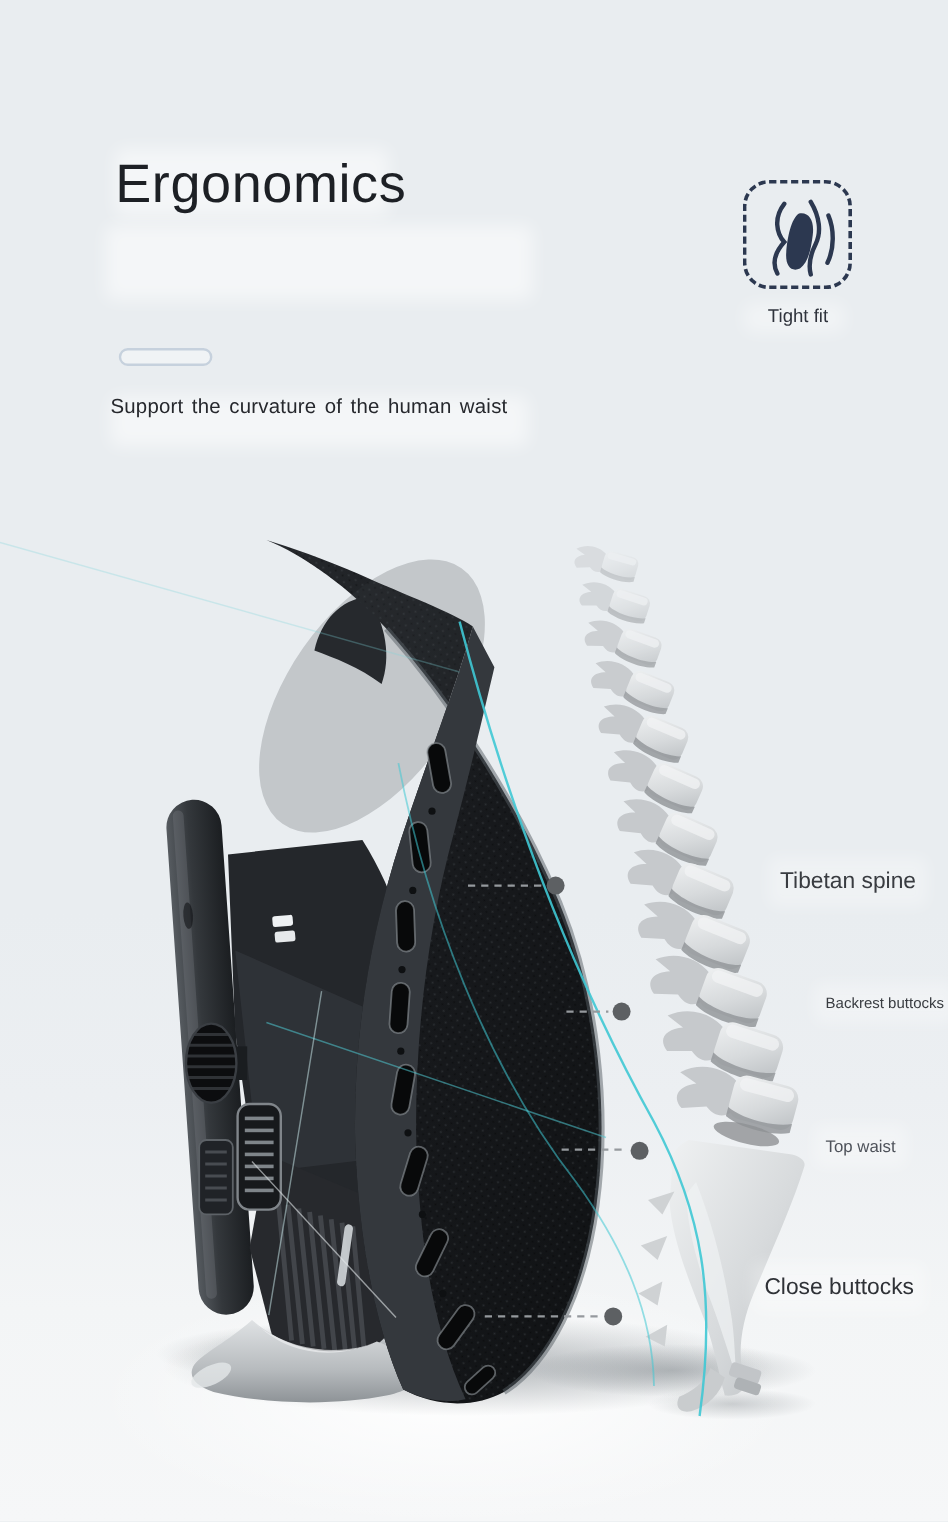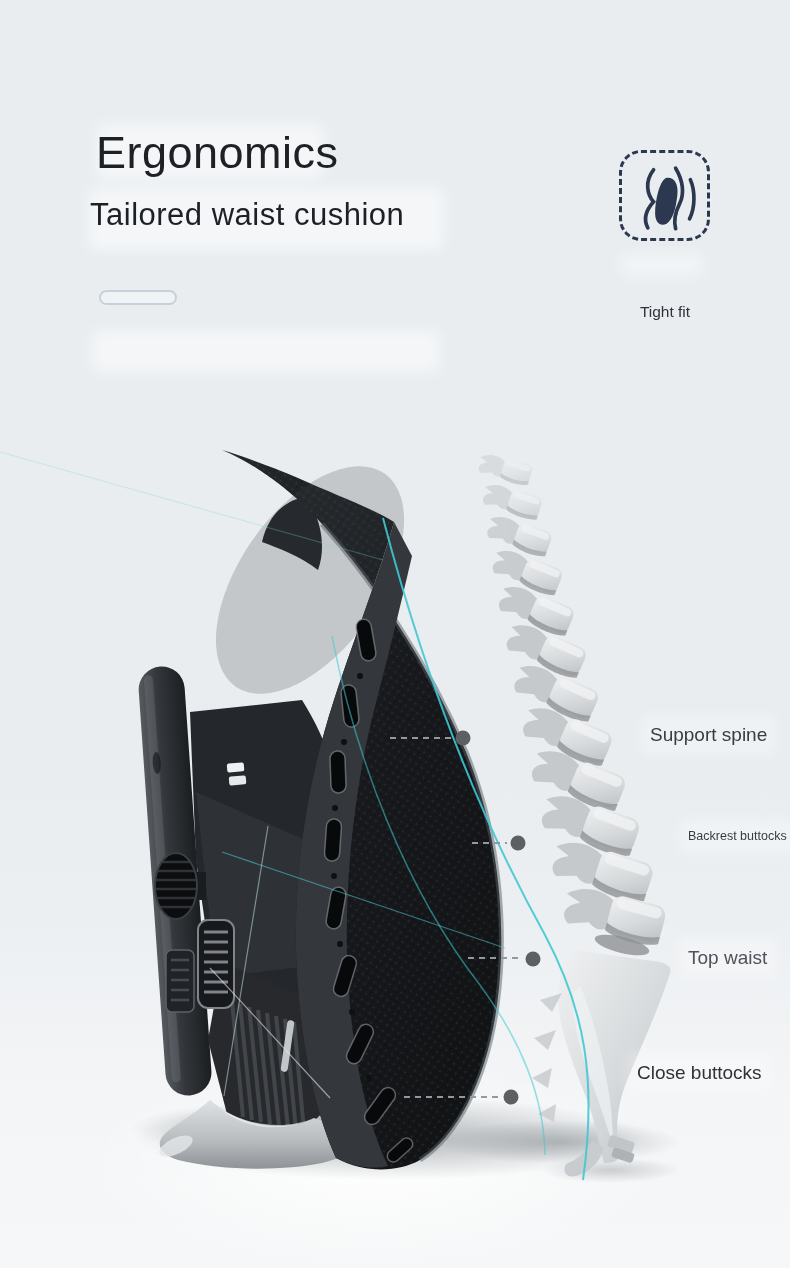--- a/index.html
+++ b/index.html
@@ -12,54 +12,54 @@
   }
   .band{position:absolute;background:rgba(255,255,255,.52);filter:blur(7px);border-radius:6px;z-index:1;}
   .txt{position:absolute;z-index:3;color:#1d2025;}
   .title{left:96px;top:127px;font-size:45px;letter-spacing:.5px;}
   .subtitle{left:90px;top:197px;font-size:31px;letter-spacing:.5px;}
   .tagline{left:92px;top:329px;font-size:17px;word-spacing:2px;letter-spacing:.2px;color:#26282d;}
   .pill{position:absolute;left:99px;top:290px;width:74px;height:11px;border:2px solid #c6d1dd;
         border-radius:8px;background:rgba(255,255,255,.35);z-index:3;}
   .fit-badge{position:absolute;left:619px;top:150px;width:85px;height:85px;border:3px dashed #2c3850;
         border-radius:22px;z-index:3;display:flex;align-items:center;justify-content:center;}
-  .fit-label{left:620px;top:255px;width:90px;text-align:center;font-size:15.5px;color:#2f333c;z-index:3;margin-top:48px;}
+  .fit-label{left:620px;top:255px;width:90px;text-align:center;font-size:15.5px;color:#2f333c;z-index:3;}
   .callout{position:absolute;z-index:4;color:#393c41;white-space:nowrap;
         background:rgba(255,255,255,.30);box-shadow:0 0 12px 10px rgba(255,255,255,.30);border-radius:2px;}
   .co-1{left:650px;top:724px;font-size:19px;}
   .co-2{left:688px;top:829px;font-size:12.5px;}
-  .co-3{left:688px;top:947px;font-size:19px;color:#4e525a;}
+  .co-3{left:688px;top:947px;font-size:14px;color:#4e525a;}
   .co-4{left:637px;top:1062px;font-size:19px;color:#2f3237;}
   .art{position:absolute;left:0;top:0;z-index:2;}
 </style>
 </head>
 <body>
 
 <div class="canvas">
 
   <div class="band" style="left:96px;top:124px;width:228px;height:56px;"></div>
   <div class="band" style="left:88px;top:188px;width:356px;height:62px;"></div>
   <div class="band" style="left:92px;top:330px;width:348px;height:42px;"></div>
   <div class="band" style="left:620px;top:253px;width:84px;height:24px;background:rgba(255,255,255,.4);"></div>
 
   <div class="txt title">Ergonomics</div>
-  <div class="txt subtitle">Tailored waist cushion</div>
   <div class="pill"></div>
+  <div class="txt tagline">Support the curvature of the human waist</div>
 
   <div class="fit-badge">
     <svg width="72" height="72" viewBox="0 0 88 88">
       <path d="M30,12 C19,26 22,42 30,51 C21,61 17,72 23,83" fill="none" stroke="#2c3850" stroke-width="4.5" stroke-linecap="round"></path>
       <path d="M45,22 C55,20 61,29 59,44 C57,60 54,72 46,78 C37,82 31,75 32,62 C33,47 37,27 45,22 Z" fill="#2c3850"></path>
       <path d="M57,10 C66,25 68,41 62,53 C57,63 54,73 57,84" fill="none" stroke="#2c3850" stroke-width="4.5" stroke-linecap="round"></path>
       <path d="M75,24 C81,38 81,58 74,72" fill="none" stroke="#2c3850" stroke-width="4.5" stroke-linecap="round"></path>
     </svg>
   </div>
   <div class="txt fit-label">Tight fit</div>
 
-  <div class="callout co-1">Support spine</div>
+  <div class="callout co-1">Tibetan spine</div>
   <div class="callout co-2">Backrest buttocks</div>
   <div class="callout co-3">Top waist</div>
   <div class="callout co-4">Close buttocks</div>
 
   <svg class="art" width="790" height="1268" viewBox="0 0 790 1268">
     <defs>
       <linearGradient id="boneG" x1="0" y1="0" x2="1" y2="1">
         <stop offset="0" stop-color="#eff1f2"></stop>
           <stop offset=".55" stop-color="#d7dadc"></stop>
           <stop offset="1" stop-color="#bcc0c3"></stop>

